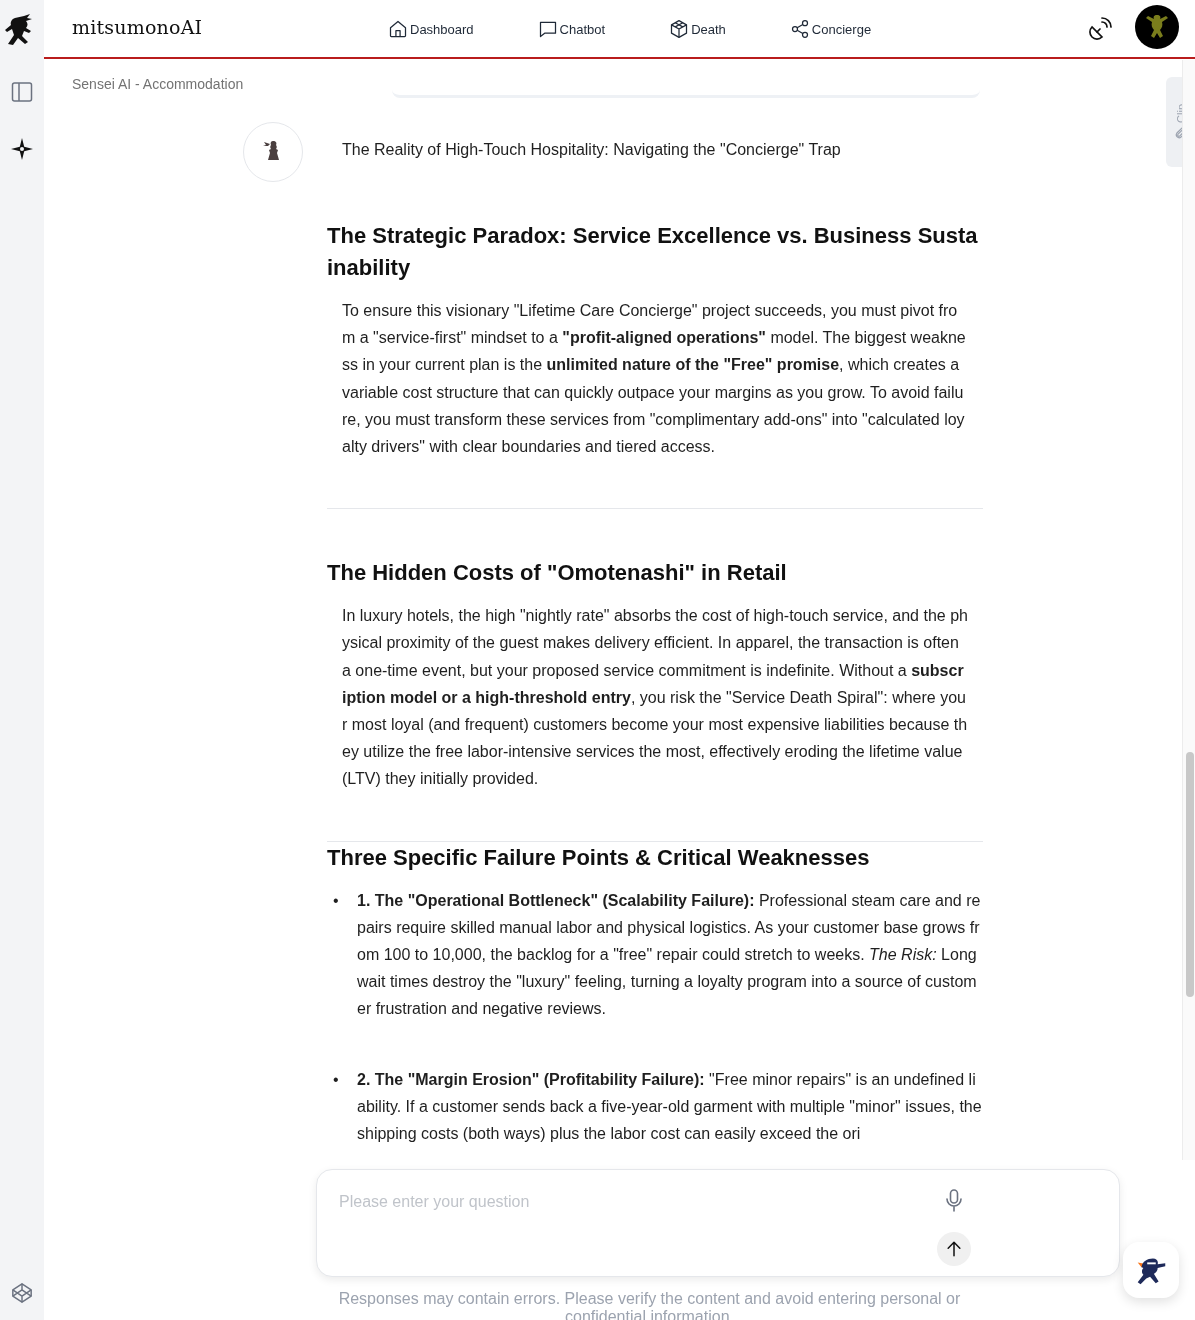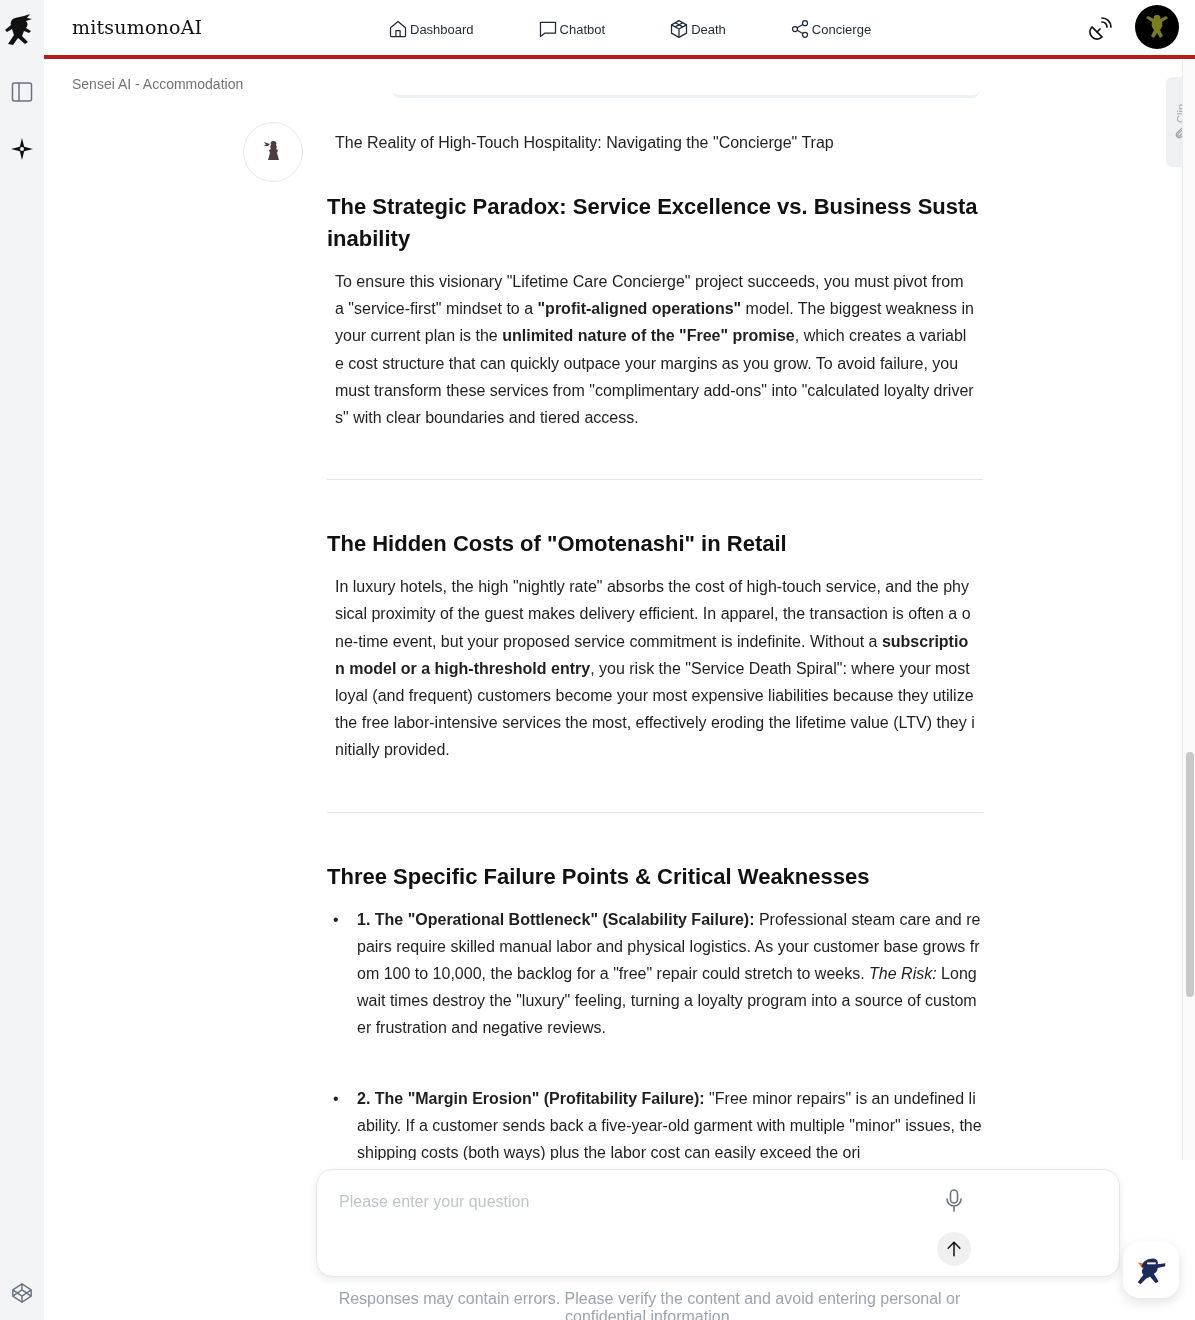--- a/index.html
+++ b/index.html
@@ -5,21 +5,21 @@
   * { box-sizing: border-box; margin: 0; padding: 0; }
   html, body { width: 1195px; height: 1320px; overflow: hidden; background: #fff; }
   body { font-family: "Liberation Sans", "DejaVu Sans", sans-serif; color: #111; position: relative; }
 
   
   .rail { position: absolute; left: 0; top: 0; width: 44px; height: 1320px; background: #f3f4f6; }
   .rail .logo { position: absolute; left: 4px; top: 13px; width: 34px; height: 38px; }
   .rail .rail-btn { position: absolute; left: 7px; width: 30px; height: 30px; display: flex; align-items: center; justify-content: center; cursor: pointer; }
 
   
-  .header { position: absolute; left: 44px; top: 0; width: 1151px; height: 59px; border-bottom: 4px solid #b91c1c; background: #fff; }
+  .header { position: absolute; left: 44px; top: 0; width: 1151px; height: 59px; border-bottom: 2px solid #b91c1c; background: #fff; }
   .brand { position: absolute; left: 28px; top: 16px; font-family: "DejaVu Serif", "Liberation Serif", serif; font-size: 19px; color: #111; letter-spacing: 0.2px; }
   .nav { position: absolute; left: 344px; top: 0; height: 58px; display: flex; align-items: center; }
   .nav-item { display: flex; align-items: center; gap: 2px; font-size: 13px; color: #1f2937; cursor: pointer; margin-right: 64px; }
   .nav-item svg { width: 20px; height: 20px; }
   .hdr-radar { position: absolute; left: 1043px; top: 16px; width: 26px; height: 26px; cursor: pointer; }
   .hdr-avatar { position: absolute; left: 1091px; top: 5px; width: 44px; height: 44px; border-radius: 50%; background: #000; overflow: hidden; cursor: pointer; }
 
   .crumb { position: absolute; left: 72px; top: 76px; font-size: 14px; color: #737373; }
 
   
@@ -31,21 +31,21 @@
 
   
   .scroll-track { position: absolute; left: 1182px; top: 60px; width: 13px; height: 1100px; background: #fafafa; border-left: 1px solid #ececec; }
   .scroll-thumb { position: absolute; left: 3px; top: 692px; width: 8px; height: 245px; background: #c8c8c8; border-radius: 4px; cursor: pointer; }
 
   
   .bot-avatar { position: absolute; left: 243px; top: 122px; width: 60px; height: 60px; border-radius: 50%; border: 1px solid #e5e7eb; background: #fff; display: flex; align-items: center; justify-content: center; }
   .msg { position: absolute; left: 327px; top: 124px; width: 656px; font-size: 16px; line-height: 27.2px; color: #1f1f1f; word-break: break-all; }
   .msg .lead { font-size: 16px; line-height: 22px; margin-bottom: 0; }
   .msg h2 { font-size: 22px; line-height: 32px; font-weight: bold; color: #111; word-break: break-all; }
-  .msg p { margin: 8px; }
+  .msg p { margin: 15px; }
   .msg hr { border: none; border-top: 1px solid #e5e7eb; }
   .msg ul { list-style: none; padding-left: 30px; }
   .msg li { position: relative; }
   .msg li::before { content: "•"; position: absolute; left: -24px; top: 0; font-size: 16px; }
   .msg b { font-weight: bold; }
 
   
   .composer { position: absolute; left: 316px; top: 1169px; width: 804px; height: 108px; border: 1px solid #e5e7eb; border-radius: 16px; background: #fff; box-shadow: 0 3px 8px rgba(0,0,0,0.08); }
   .composer input { position: absolute; left: 22px; top: 18px; width: 580px; height: 28px; border: none; outline: none; font-family: "Liberation Sans", sans-serif; font-size: 16px; color: #111; background: transparent; }
   .composer input::placeholder { color: #c0c4ca; }
@@ -157,31 +157,31 @@
 <div class="bot-avatar">
   <svg viewBox="0 0 30 30" width="30" height="30">
       <path d="M15 4 c3 0 4 2 3 4 c1 1 1 3 0 4 l2 1 -1 3 2 7 h-11 l2 -7 -1 -3 2 -1 c-1 -1 -1 -3 0 -4 c-1 -2 0 -4 2 -4 z" fill="#4a3f3f"></path>
       <path d="M12 7 l-6 -2 2 3 -3 1 5 0" fill="#4a3f3f"></path>
     </svg>
 </div>
 
 <div class="msg">
   <p class="lead">The Reality of High-Touch Hospitality: Navigating the "Concierge" Trap</p>
 
-  <h2 style="margin-top:37px">The Strategic Paradox: Service Excellence vs. Business Sustainability</h2>
+  <h2 style="margin-top:59px">The Strategic Paradox: Service Excellence vs. Business Sustainability</h2>
   <p style="margin-top:13px"><span>To ensure this visionary "Lifetime Care Concierge" project succeeds, you must pivot from a "service-first" mindset to a </span><b>"profit-aligned operations"</b><span> model. The biggest weakness in your current plan is the </span><b>unlimited nature of the "Free" promise</b><span>, which creates a variable cost structure that can quickly outpace your margins as you grow. To avoid failure, you must transform these services from "complimentary add-ons" into "calculated loyalty drivers" with clear boundaries and tiered access.</span></p>
 
   <hr style="margin-top:48px">
 
   <h2 style="margin-top:48px">The Hidden Costs of "Omotenashi" in Retail</h2>
   <p style="margin-top:13px"><span>In luxury hotels, the high "nightly rate" absorbs the cost of high-touch service, and the physical proximity of the guest makes delivery efficient. In apparel, the transaction is often a one-time event, but your proposed service commitment is indefinite. Without a </span><b>subscription model or a high-threshold entry</b><span>, you risk the "Service Death Spiral": where your most loyal (and frequent) customers become your most expensive liabilities because they utilize the free labor-intensive services the most, effectively eroding the lifetime value (LTV) they initially provided.</span></p>
 
   <hr style="margin-top:48px">
 
-  <h2 style="margin-top:48px">Three Specific Failure Points &amp; Critical Weaknesses</h2>
+  <h2 style="">Three Specific Failure Points &amp; Critical Weaknesses</h2>
   <ul style="margin-top:13px">
     <li><b>1. The "Operational Bottleneck" (Scalability Failure):</b><span> Professional steam care and repairs require skilled manual labor and physical logistics. As your customer base grows from 100 to 10,000, the backlog for a "free" repair could stretch to weeks. </span><i>The Risk:</i><span> Long wait times destroy the "luxury" feeling, turning a loyalty program into a source of customer frustration and negative reviews.</span></li>
     <li style="margin-top:43px"><b>2. The "Margin Erosion" (Profitability Failure):</b><span> "Free minor repairs" is an undefined liability. If a customer sends back a five-year-old garment with multiple "minor" issues, the shipping costs (both ways) plus the labor cost can easily exceed the ori</span></li>
   </ul>
 </div>
 
 <div style="position:absolute;left:300px;top:1160px;width:700px;height:160px;background:#fff;"></div>
 
 <div class="composer">
   <input type="text" placeholder="Please enter your question" style="">

